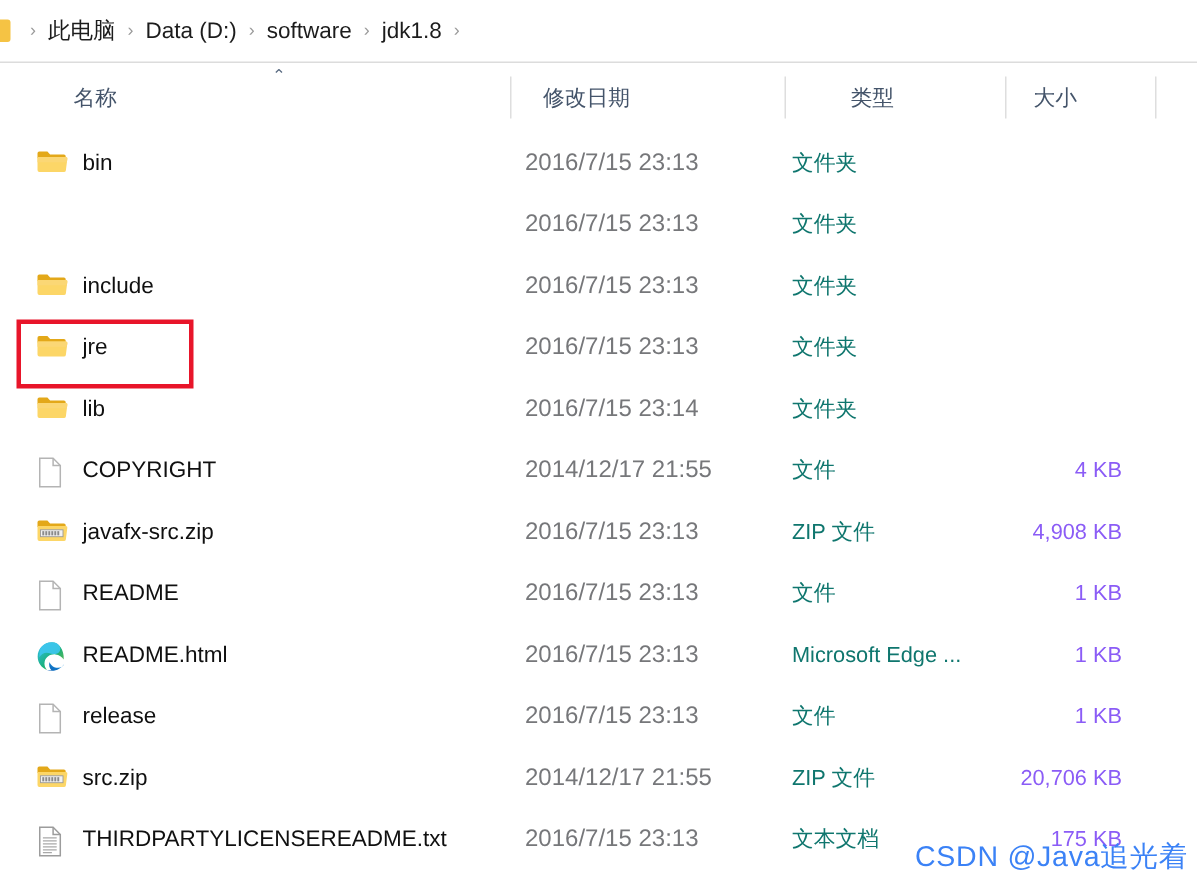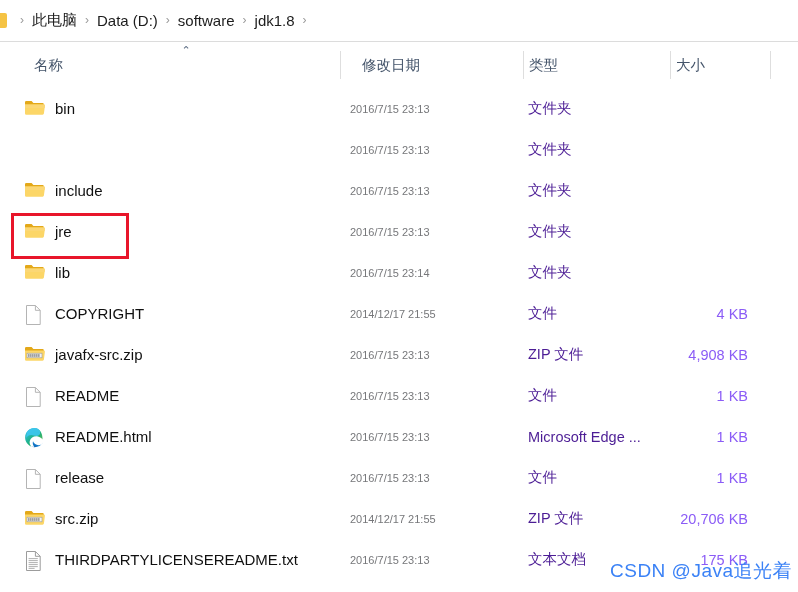--- a/index.html
+++ b/index.html
@@ -72,24 +72,24 @@
   #column-header .col {
     position: absolute;
     top: 0;
     height: 46px;
     display: flex;
     align-items: center;
     font-size: 14.5px;
     color: #44546a;
     box-sizing: border-box;
   }
-  #column-header .col-name  { left: 1px;   width: 340px; padding-left: 33px; }
+  #column-header .col-name  { left: 16px;   width: 340px; padding-left: 33px; }
   #column-header .col-date  { left: 340px; width: 183px; padding-left: 22px; }
-  #column-header .col-type  { left: 507px; width: 147px; padding-left: 22px; }
-  #column-header .col-size  { left: 670px; width: 100px; padding-left: 6px; }
+  #column-header .col-type  { left: 545px; width: 147px; padding-left: 22px; }
+  #column-header .col-size  { left: 670px; width: 100px; padding-left: 19px; }
 
   #column-header .divider {
     position: absolute;
     top: 9px;
     width: 1px;
     height: 28px;
     background: #dedede;
   }
   #column-header .d1 { left: 340px; }
   #column-header .d2 { left: 523px; }
@@ -131,28 +131,28 @@
   }
   .cell-name {
     left: 0px; width: 340px;
     padding-left: 24px;
     font-size: 15px;
     color: #101010;
   }
   .cell-date {
     left: 340px; width: 183px;
     padding-left: 10px;
-    font-size: 11px;
+    font-size: 16px;
     color: #76777a;
   }
   .cell-type {
     left: 523px; width: 147px;
     padding-left: 5px;
     font-size: 14.5px;
-    color: #4c1d95;
+    color: #0f766e;
   }
   .cell-size {
     left: 670px; width: 100px;
     padding-right: 22px;
     justify-content: flex-end;
     font-size: 14.5px;
     color: #8b5cf6;
   }
   .file-name-text {
     margin-left: 9px;

